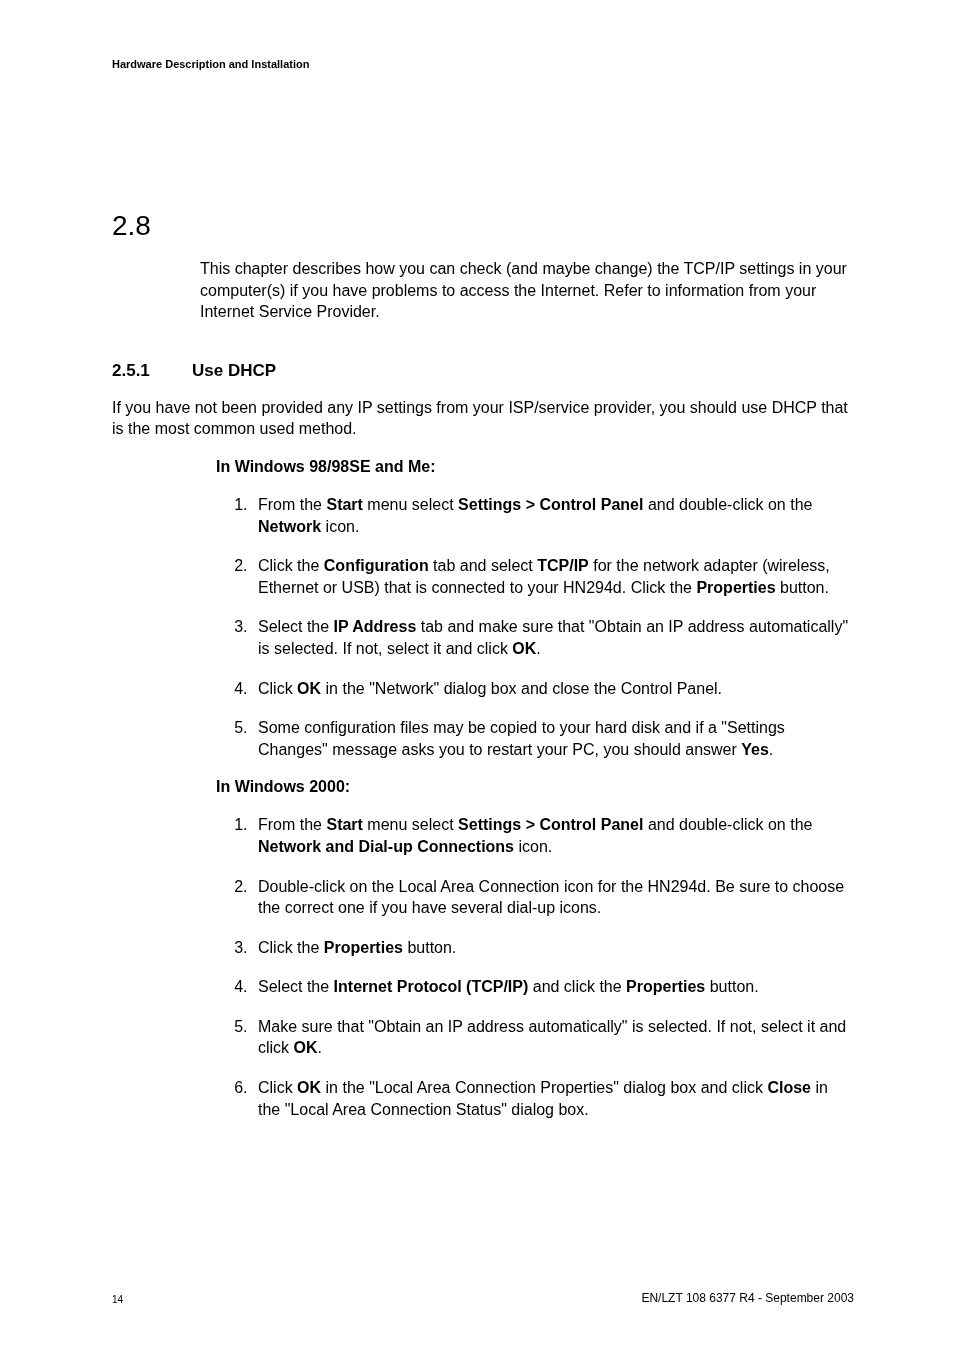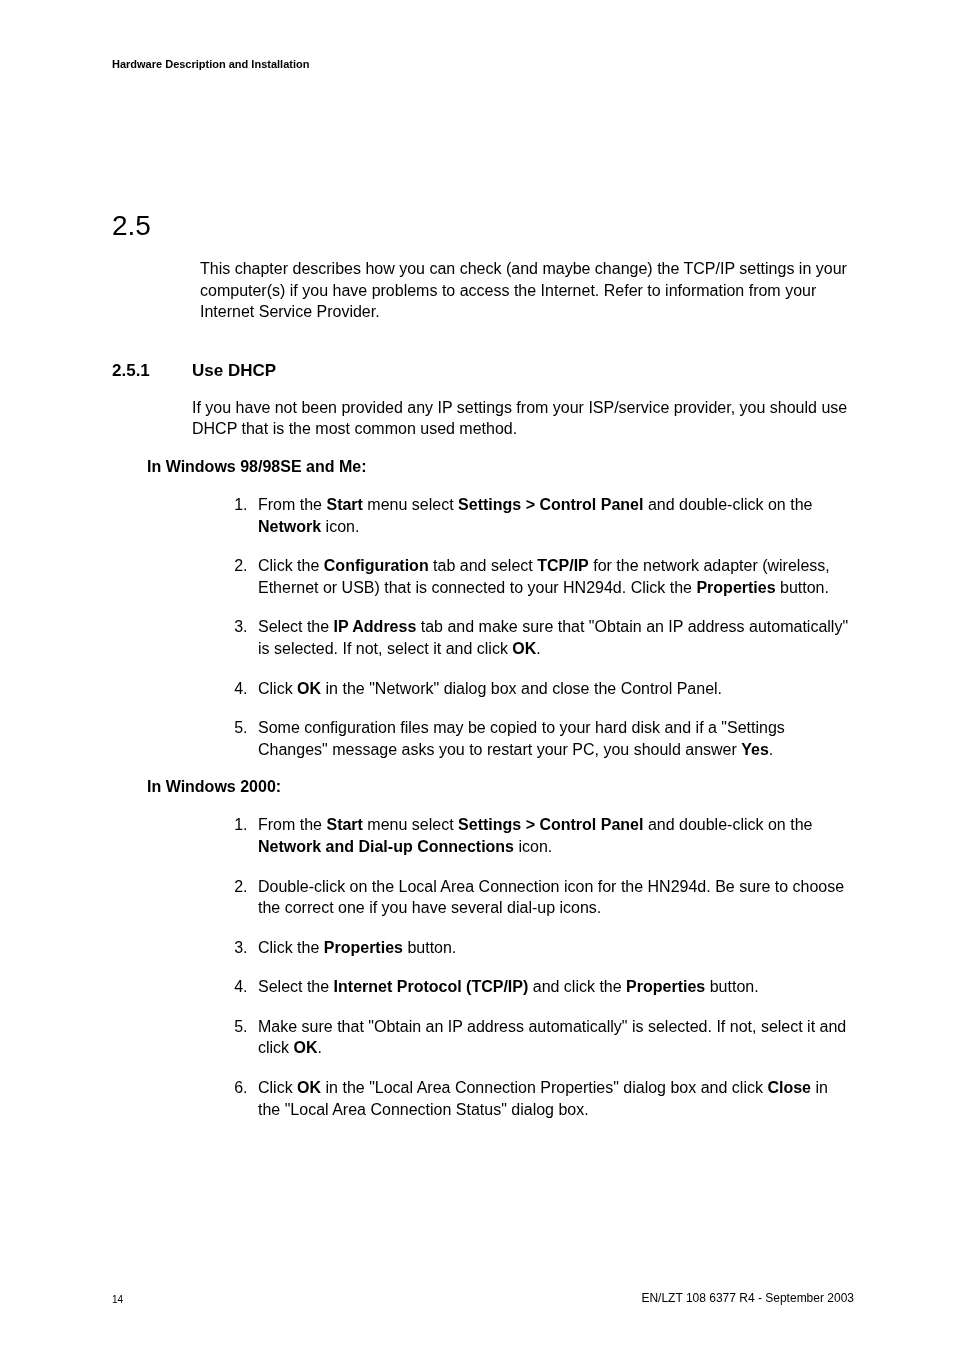--- a/index.html
+++ b/index.html
@@ -55,27 +55,26 @@
       width: 80px;
       font-size: 17px;
       font-weight: bold;
     }
     .subsection-title {
       font-size: 17px;
       font-weight: bold;
       text-align: right;
     }
     .sub-para {
-      margin-left: 80px;
       font-size: 16px;
       line-height: 1.35;
       margin-bottom: 18px;
     }
     .bold-heading {
-      margin-left: 35px;
+      margin-left: 104px;
       font-size: 16px;
       font-weight: bold;
       margin-bottom: 18px;
     }
     ol.steps {
       margin-left: 118px;
       padding-left: 22px;
       font-size: 16px;
       line-height: 1.35;
     }
@@ -98,21 +97,21 @@
     b { font-weight: bold; margin-top: 12px; }
   </style>
 </head>
 <body>
 
 <div class="page-header">Hardware Description and Installation</div>
 
 <div class="content">
 
   <div class="section-row">
-    <div class="section-num">2.5</div>
+    <div class="section-num">2.8</div>
   </div>
 
   <p class="intro-para">This chapter describes how you can check (and maybe change) the TCP/IP settings in your computer(s) if you have problems to access the Internet. Refer to information from your Internet Service Provider.</p>
 
   <div class="subsection-row">
     <div class="subsection-num">2.5.1</div>
     <div class="subsection-title">Use DHCP</div>
   </div>
 
   <p class="sub-para">If you have not been provided any IP settings from your ISP/service provider, you should use DHCP that is the most common used method.</p>

